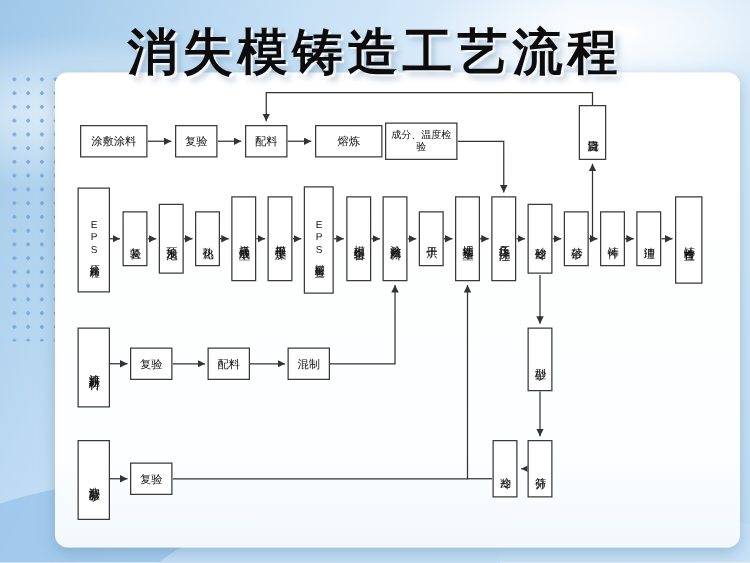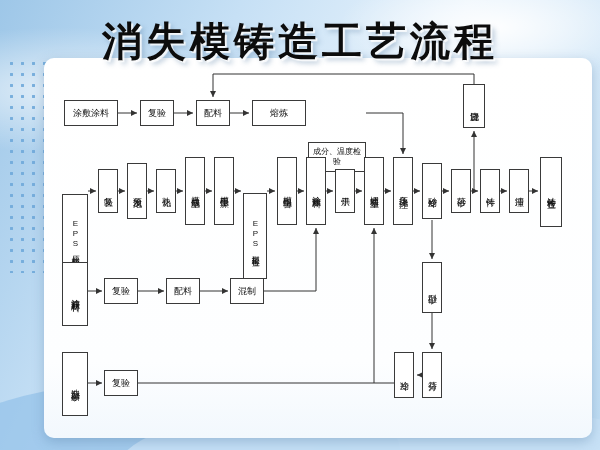--- a/index.html
+++ b/index.html
@@ -50,21 +50,21 @@
     position:absolute;z-index:5;
     background:#fff;border:1px solid #3a3a3a;
     display:flex;align-items:center;justify-content:center;
     font-size:9px;color:#111;text-align:center;line-height:1.2;
     box-sizing:border-box;
   }
   .node.v{
     writing-mode:vertical-rl;text-orientation:upright;
     letter-spacing:1px;padding:1px 0;
   }
-  .node.small{font-size:8px;padding:0 2px;margin-top:44px;}
+  .node.small{font-size:8px;padding:0 2px;}
 </style>
 </head>
 <body>
 
 <div class="stage">
   <div class="bg"></div>
   <div class="curve1"></div>
   <div class="curve2"></div>
   <div class="dots"></div>
   <div class="panel"></div>

